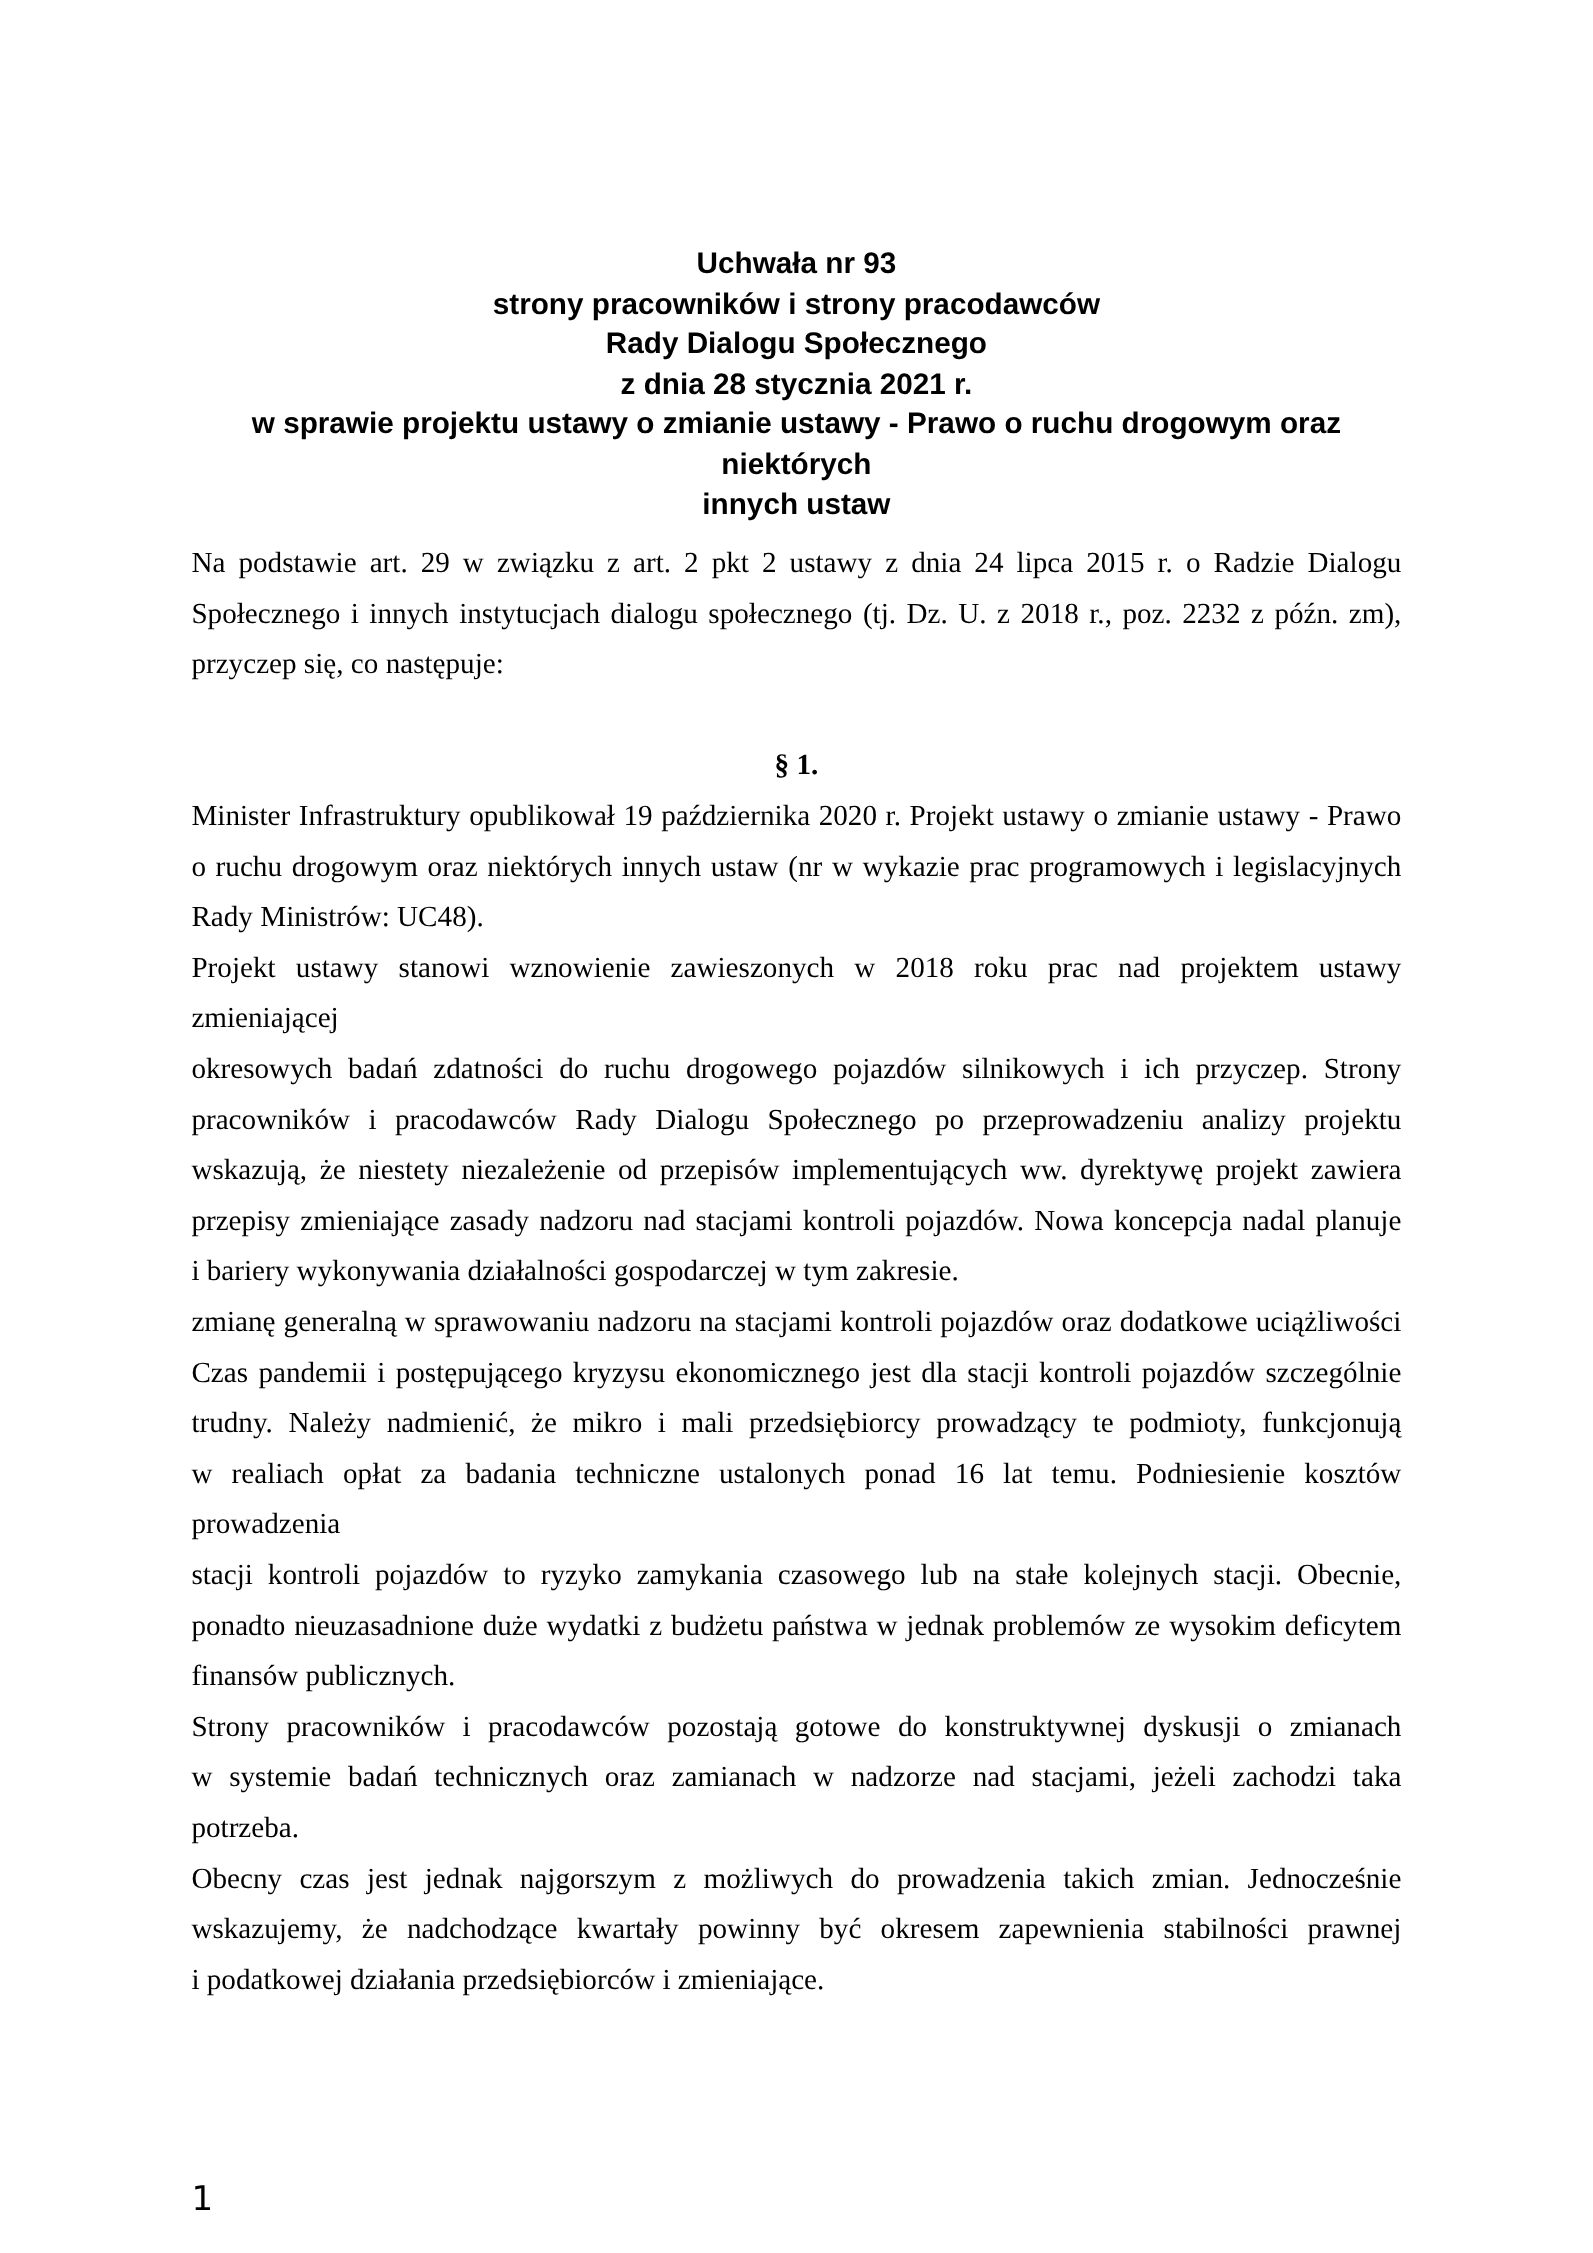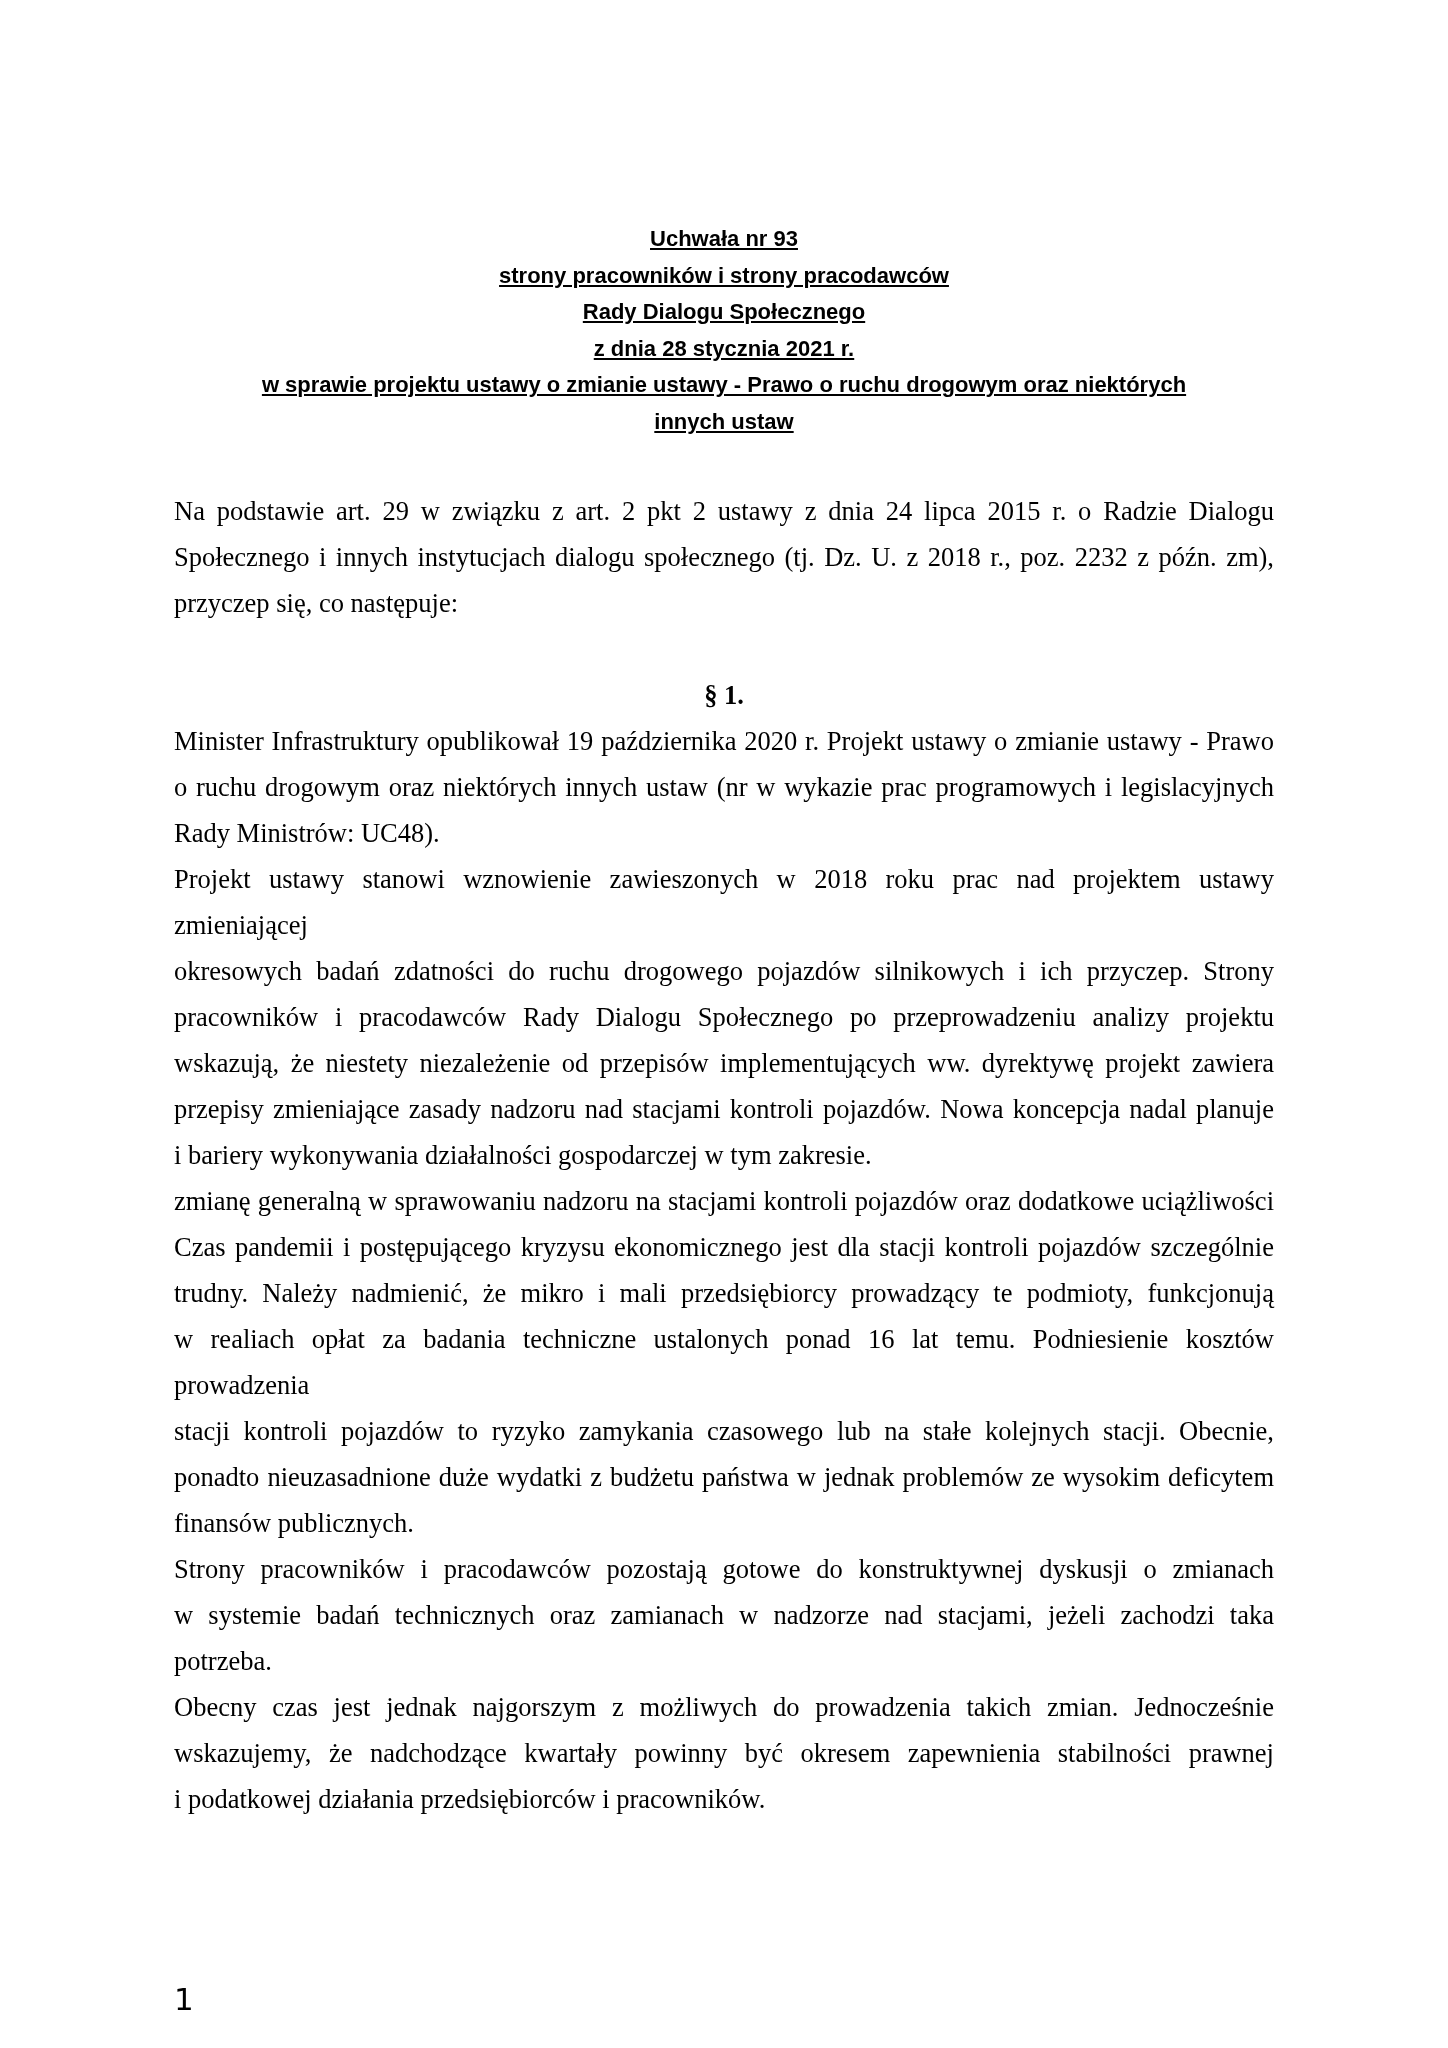--- a/index.html
+++ b/index.html
@@ -12,23 +12,22 @@
     color: #000000;
     font-family: "Liberation Serif", serif;
   }
   .title-block {
     position: absolute;
     top: 221px;
     left: 174px;
     width: 1100px;
     font-family: "Liberation Sans", sans-serif;
     font-weight: bold;
-    font-size: 22px;
+    font-size: 27px;
     line-height: 36.5px;
-    text-decoration: underline;
   }
   .title-block .line,
   .title-block .line.last {
     display: block;
     text-align: center;
     text-align-last: center;
   }
   .body-block {
     position: absolute;
     top: 488px;
@@ -111,20 +110,20 @@
         <span class="line">stacji kontroli pojazdów to ryzyko zamykania czasowego lub na stałe kolejnych stacji. Obecnie,</span>
         <span class="line">ponadto nieuzasadnione duże wydatki z budżetu państwa w jednak problemów ze wysokim deficytem</span>
         <span class="line last">finansów publicznych.</span>
       </p>
 
     <p>
         <span class="line">Strony pracowników i pracodawców pozostają gotowe do konstruktywnej dyskusji o zmianach</span>
         <span class="line">w systemie badań technicznych oraz zamianach w nadzorze nad stacjami, jeżeli zachodzi taka potrzeba.</span>
         <span class="line">Obecny czas jest jednak najgorszym z możliwych do prowadzenia takich zmian. Jednocześnie</span>
         <span class="line">wskazujemy, że nadchodzące kwartały powinny być okresem zapewnienia stabilności prawnej</span>
-        <span class="line last">i podatkowej działania przedsiębiorców i pracowników.</span>
+        <span class="line last">i podatkowej działania przedsiębiorców i zmieniające.</span>
       </p>
 
   </main>
 
   <div class="page-number">1</div>
 
 </div>
 
 </body></html>

